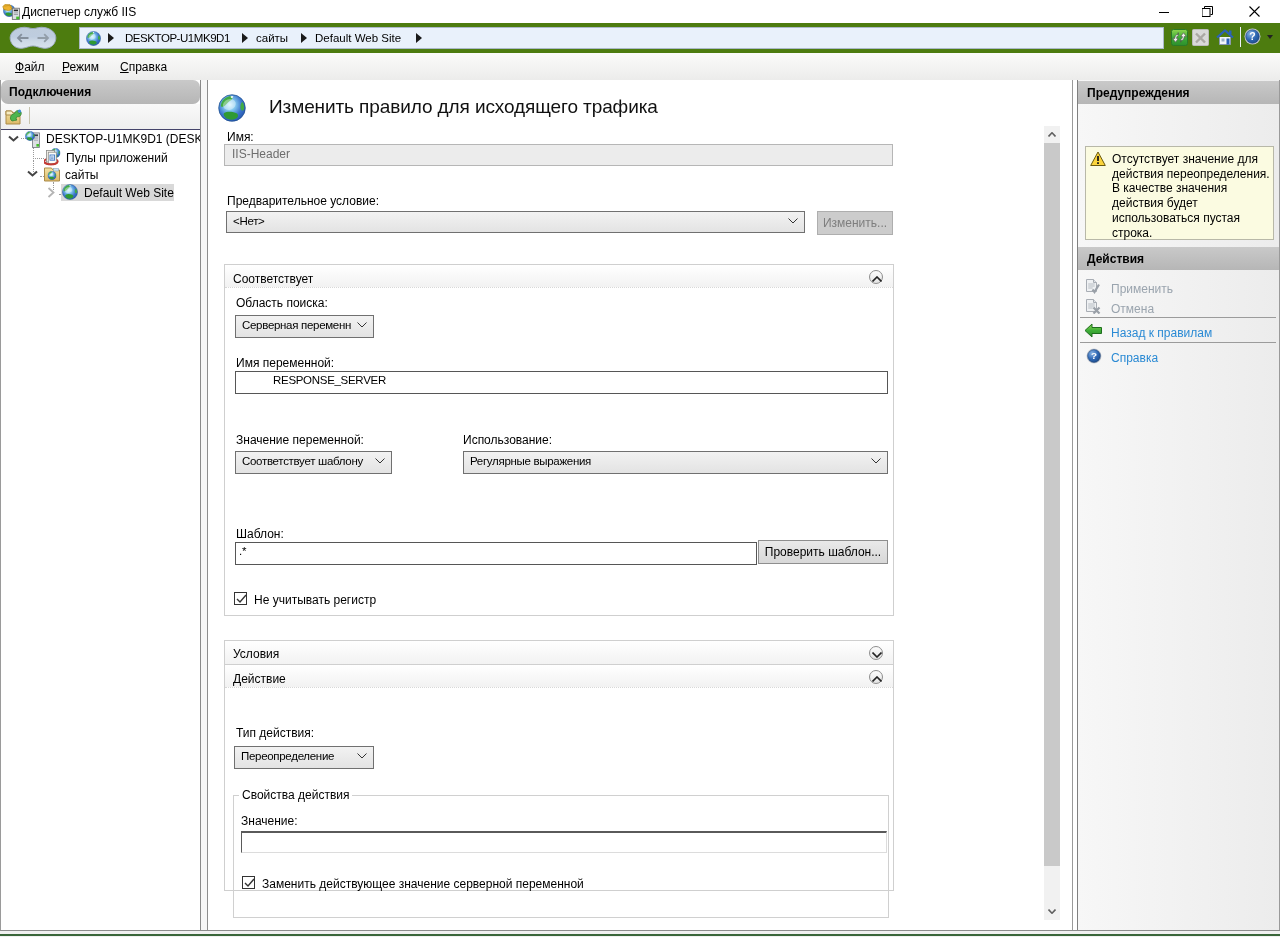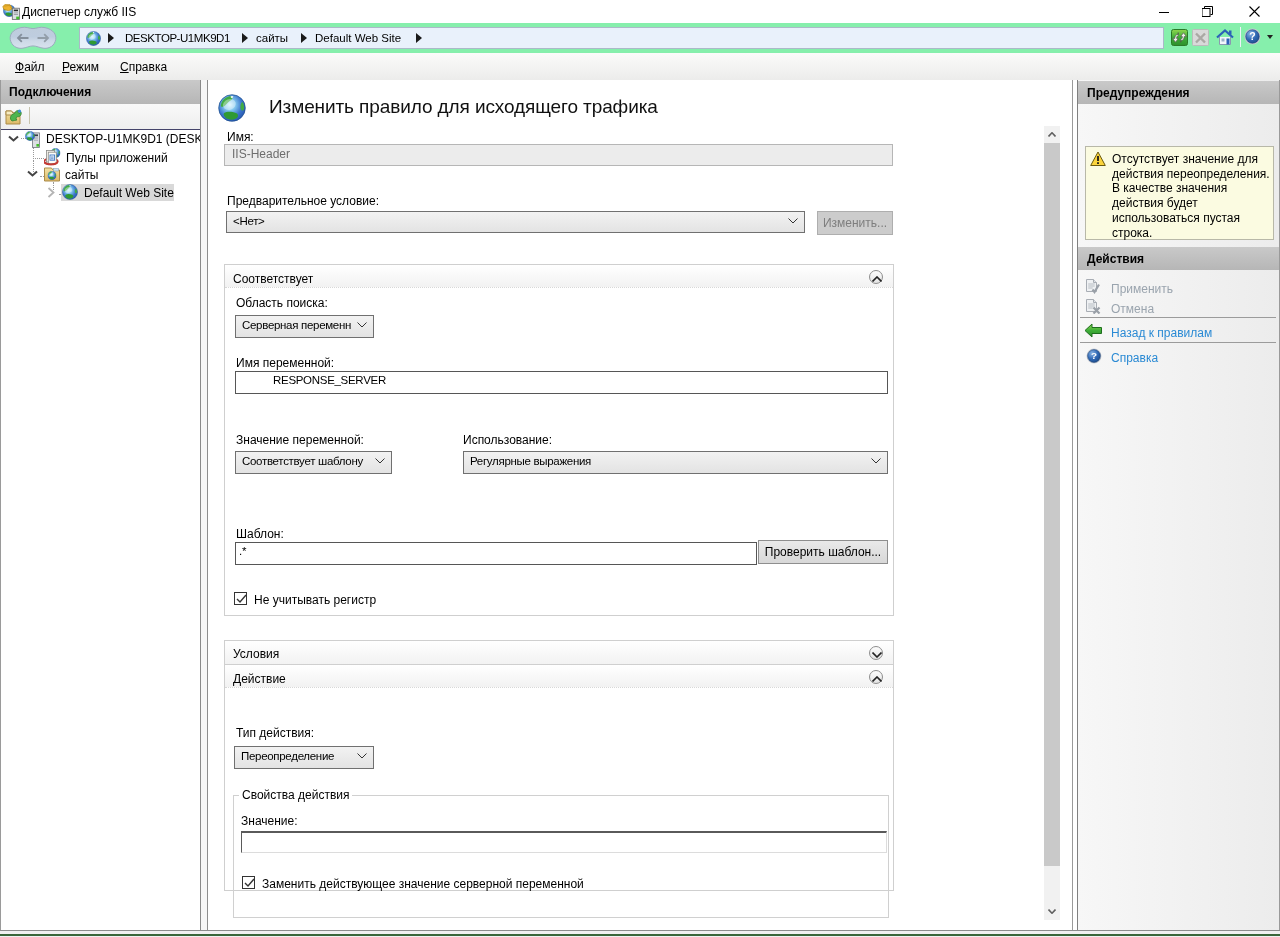--- a/index.html
+++ b/index.html
@@ -8,21 +8,21 @@
 .abs { position:absolute; }
 
 
 #titlebar { position:absolute; left:0; top:0; width:1280px; height:23px; background:#fff; }
 #title-ico { position:absolute; left:2px; top:2px; }
 #title-text { position:absolute; left:22px; top:5px; font-size:12px; color:#000; }
 .capbtn { position:absolute; top:0; width:45px; height:22px; text-align:center; }
 #btn-min { left:1141px; } #btn-max { left:1185px; } #btn-close { left:1232px; }
 
 
-#navbar { position:absolute; left:0; top:23px; width:1280px; height:30px; background:#86efac; }
+#navbar { position:absolute; left:0; top:23px; width:1280px; height:30px; background:#4d7c0f; }
 #navoval { position:absolute; left:7px; top:2px; }
 #crumbbox { position:absolute; left:79px; top:4px; width:1085px; height:22px; background:#e9f1fb; border:1px solid #abb9c8; }
 #crumbbox .bc-glob { position:absolute; left:6px; top:3px; }
 .bc-sep { position:absolute; top:5px; width:0; height:0; border-left:6px solid #1a1a1a; border-top:5px solid transparent; border-bottom:5px solid transparent; }
 .bc-txt { position:absolute; top:4px; font-size:11.5px; color:#000; white-space:nowrap; }
 .navico { position:absolute; top:5px; }
 
 
 #menubar { position:absolute; left:0; top:53px; width:1280px; height:27px; background:linear-gradient(#fbfbfa,#ececeb); }
 #menubar span.mi { position:absolute; top:7px; font-size:12px; }
@@ -30,21 +30,21 @@
 
 
 #left { position:absolute; left:0; top:80px; width:201px; height:852px; background:#fff; border-left:1px solid #9a9a9a; border-right:1px solid #8a8a8a; overflow:hidden; }
 #content { position:absolute; left:207px; top:80px; width:866px; height:852px; background:#fff; border-left:1px solid #8e8e8e; border-right:1px solid #9a9a9a; }
 #splitL { position:absolute; left:201px; top:80px; width:6px; height:852px; background:#f7f7f7; }
 #right { position:absolute; left:1077px; top:80px; width:203px; height:852px; background:linear-gradient(90deg,#f7f7f7,#ececec); border-left:1px solid #808080; border-right:1px solid #9a9a9a; }
 #statusbar { position:absolute; left:0; top:930px; width:1280px; height:7px; background:#f0f0f0; border-top:1px solid #8c8c8c; }
 #statusgreen { position:absolute; left:0; top:934px; width:1280px; height:2px; background:#3a663a; }
 
 
-.pane-hdr { height:24px; background:linear-gradient(#c9c9c9,#b6b6b6); font-weight:bold; font-size:12px; padding:5px 0 0 8px; }
+.pane-hdr { height:24px; background:linear-gradient(#c9c9c9,#b6b6b6); font-weight:bold; font-size:12px; padding:5px 0 0 8px;border-radius:7px; }
 #left-toolbar { position:relative; height:26px; background:linear-gradient(#f9f9f9,#eeeeee); border-bottom:1px solid #44436a; }
 #left-toolbar .sep { position:absolute; left:28px; top:3px; width:1px; height:17px; background:#c8c4ae; }
 .trow { position:absolute; height:18px; font-size:12px; white-space:nowrap; }
 
 
 #pg-glob { position:absolute; left:218px; top:93px; }
 #pg-title { position:absolute; left:269px; top:96px; font-size:19px; color:#111; letter-spacing:-0.1px; }
 label.f { position:absolute; font-size:12px; color:#000; white-space:nowrap; }
 .tb { position:absolute; background:#fff; border:1px solid #565656; font-size:11.5px; letter-spacing:-0.3px; padding:2px 3px; white-space:nowrap; }
 .tb-dis { position:absolute; background:#ececec; border:1px solid #b6b6b6; font-size:12px; padding:2px 7px; color:#6d6d6d; white-space:nowrap; }

